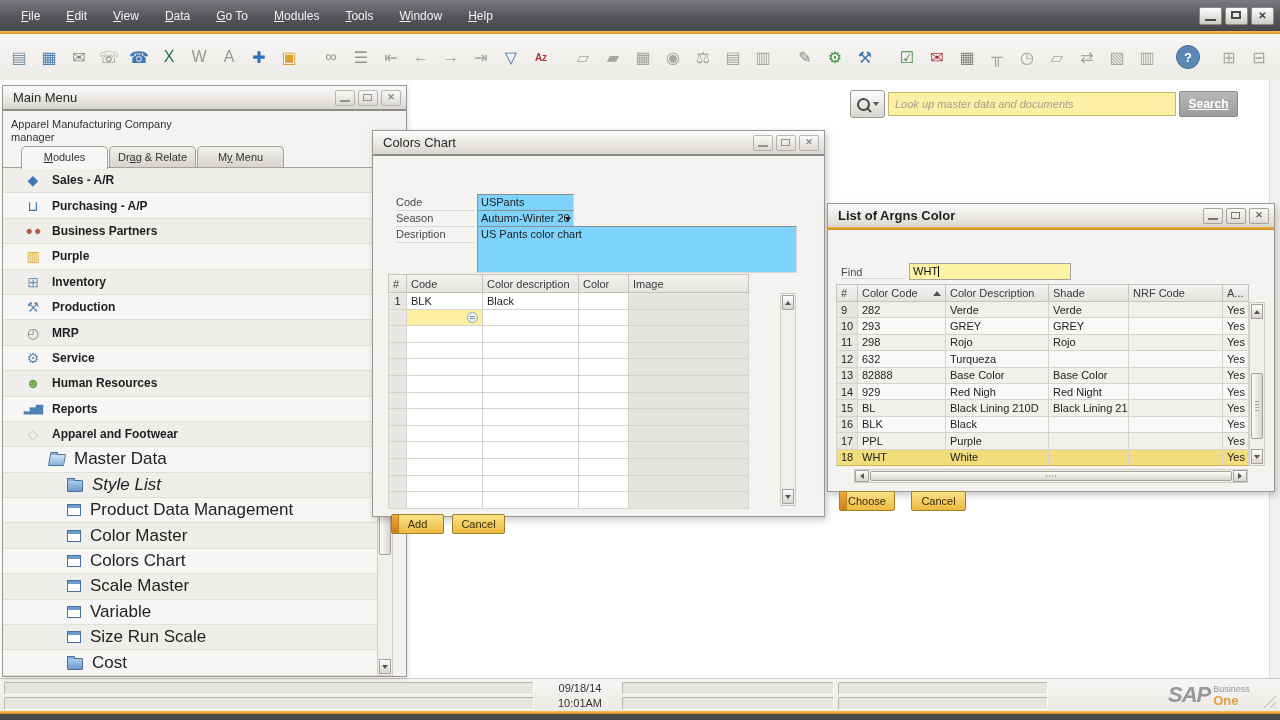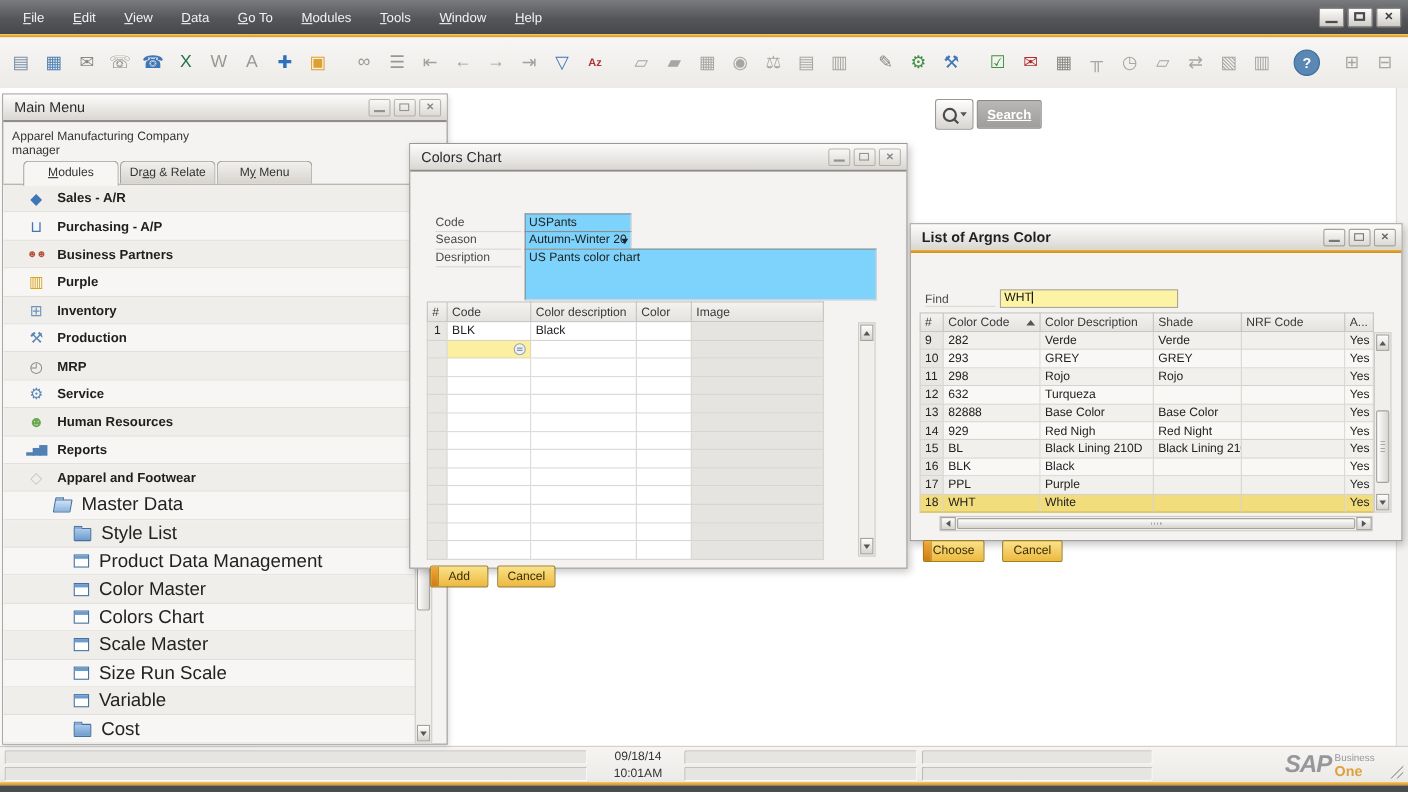--- a/index.html
+++ b/index.html
@@ -268,20 +268,21 @@
     </div>
 
   <div class="desktop">
     <div class="mdi-edge"></div>
 
     <div class="search-bar">
       <div class="search-mag">
         <span class="mag-lens"></span>
         <span class="mag-caret"></span>
       </div>
+      <input class="search-input" placeholder="Look up master data and documents" style="">
       <div class="search-btn">Search</div>
     </div>
 
     <div class="win" id="win-main">
       <div class="titlebar">
         <span>Main Menu</span>
         <div class="tbtns dim">
           <div class="tbtn min"></div>
           <div class="tbtn max"></div>
           <div class="tbtn close"></div>
@@ -339,45 +340,45 @@
           <div class="mrow">
             <div class="micon" style="color: rgb(200, 198, 194); display: inline-block;">◇</div>
             <div class="mlabel" style="display: inline-block;">Apparel and Footwear</div>
           </div>
           <div class="trow lvl1">
             <div class="ticon folder-open" style="display: inline-block;"></div>
             <div class="tlabel" style="display: inline-block;">Master Data</div>
           </div>
           <div class="trow lvl2">
             <div class="ticon folder" style="display: inline-block;"></div>
-            <div class="tlabel" style="display: inline-block;">Style List</div>
+            <div class="tlabel" style="display: inline-block; font-style: italic;">Style List</div>
           </div>
           <div class="trow lvl2">
             <div class="ticon form" style="display: inline-block;"></div>
             <div class="tlabel" style="display: inline-block;">Product Data Management</div>
           </div>
           <div class="trow lvl2">
             <div class="ticon form" style="display: inline-block;"></div>
             <div class="tlabel" style="display: inline-block;">Color Master</div>
           </div>
           <div class="trow lvl2">
             <div class="ticon form" style="display: inline-block;"></div>
             <div class="tlabel" style="display: inline-block;">Colors Chart</div>
           </div>
           <div class="trow lvl2">
             <div class="ticon form" style="display: inline-block;"></div>
             <div class="tlabel" style="display: inline-block;">Scale Master</div>
           </div>
           <div class="trow lvl2">
             <div class="ticon form" style="display: inline-block;"></div>
+            <div class="tlabel" style="display: inline-block;">Variable</div>
+          </div>
+          <div class="trow lvl2">
+            <div class="ticon form" style="display: inline-block;"></div>
             <div class="tlabel" style="display: inline-block;">Size Run Scale</div>
-          </div>
-          <div class="trow lvl2">
-            <div class="ticon form" style="display: inline-block;"></div>
-            <div class="tlabel" style="display: inline-block;">Variable</div>
           </div>
           <div class="trow lvl2">
             <div class="ticon folder" style="display: inline-block;"></div>
             <div class="tlabel" style="display: inline-block;">Cost</div>
           </div>
         </div>
       <div class="vscroll" id="mm-scroll">
         <div class="sarr up"></div>
         <div class="vthumb"></div>
         <div class="sarr down"></div>

